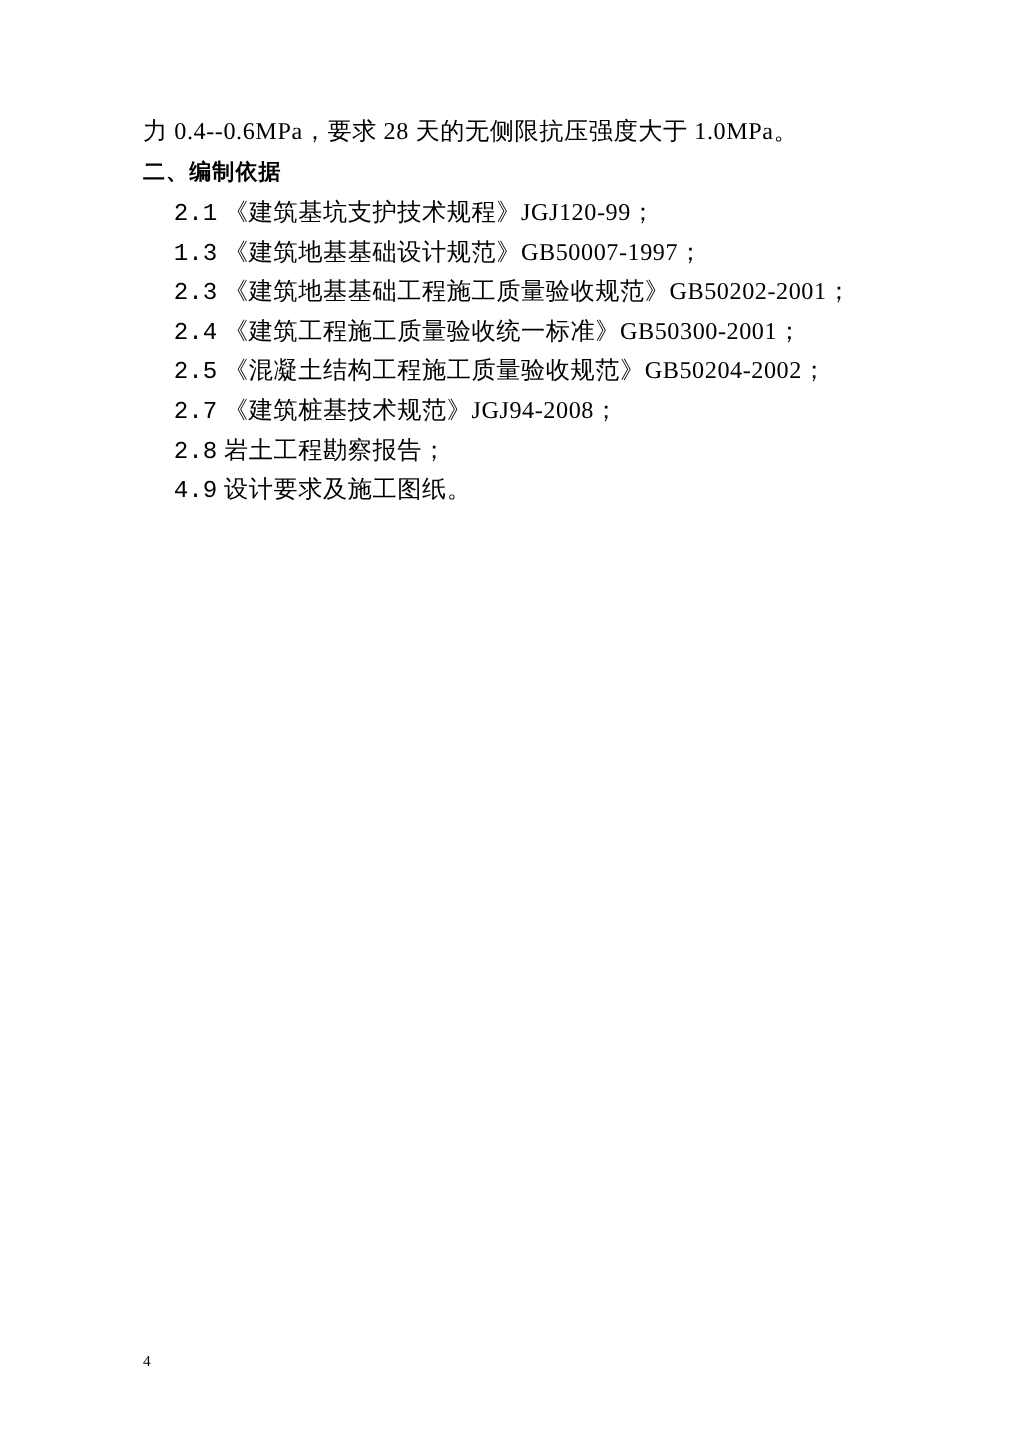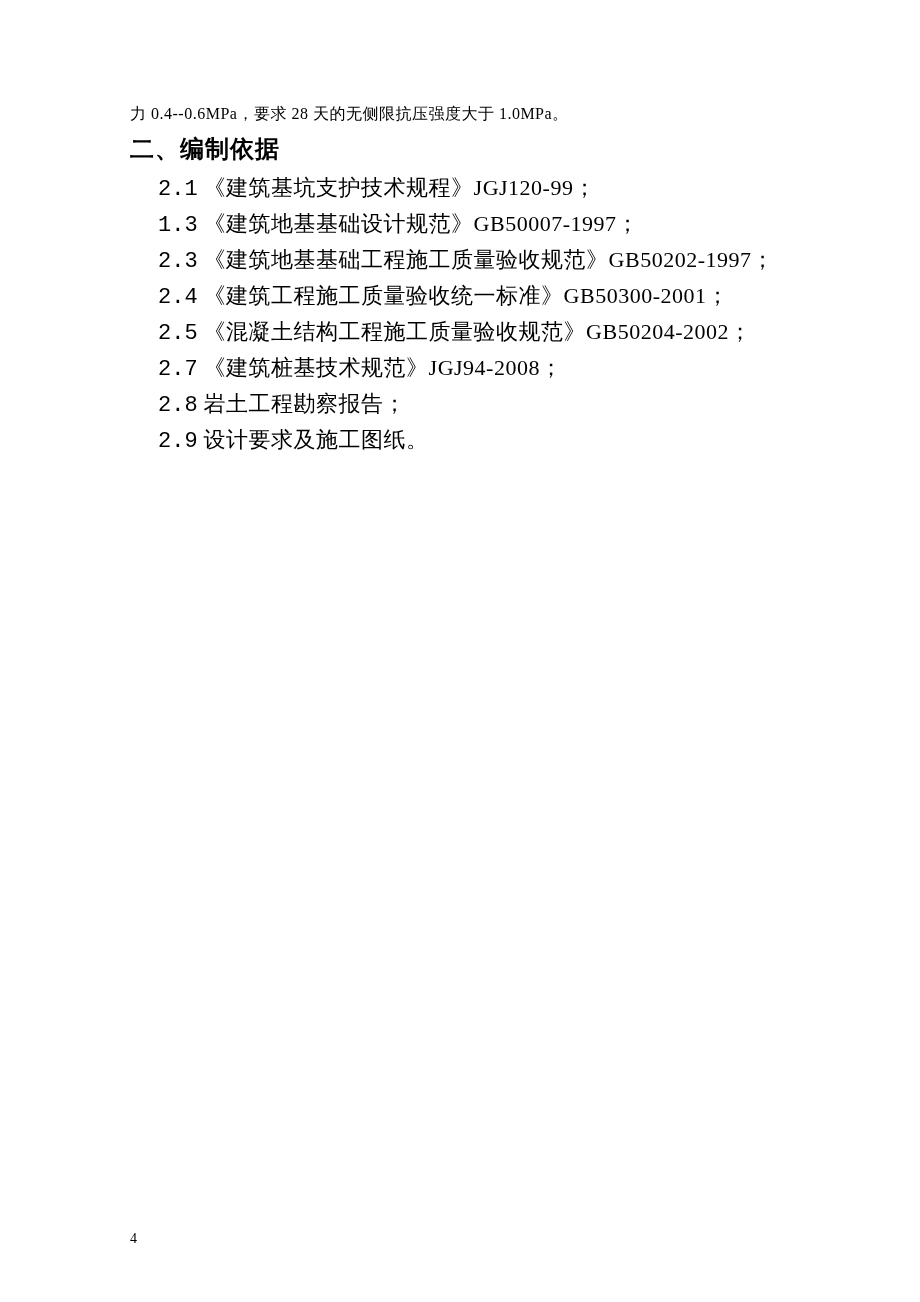--- a/index.html
+++ b/index.html
@@ -10,27 +10,27 @@
       color: #000000;
       width: 920px;
       height: 1302px;
       position: relative;
       box-sizing: border-box;
     }
     .content {
       padding: 100px 130px 0 130px;
     }
     .para-line {
-      font-size: 16px;
+      font-size: 22px;
       line-height: 1.7;
       margin-bottom: 0;
       letter-spacing: 0.5px;
     }
     .heading {
-      font-size: 24px;
+      font-size: 20px;
       font-weight: bold;
       font-family: "SimHei", "黑体", sans-serif;
       margin: 6px 0 6px 0;
       letter-spacing: 1px;
     }
     .list-item {
       font-size: 22px;
       line-height: 1.5;
       margin-bottom: 1px;
       padding-left: 28px;
@@ -51,22 +51,22 @@
   </style>
 </head>
 <body>
 
 <div class="content">
   <div class="para-line">力 0.4--0.6MPa，要求 28 天的无侧限抗压强度大于 1.0MPa。</div>
   <div class="heading">二、编制依据</div>
   <div>
     <div class="list-item"><span class="list-num">2.1</span> <span>《建筑基坑支护技术规程》JGJ120-99；</span></div>
     <div class="list-item"><span class="list-num">1.3</span> <span>《建筑地基基础设计规范》GB50007-1997；</span></div>
-    <div class="list-item"><span class="list-num">2.3</span> <span>《建筑地基基础工程施工质量验收规范》GB50202-1997；</span></div>
+    <div class="list-item"><span class="list-num">2.3</span> <span>《建筑地基基础工程施工质量验收规范》GB50202-2001；</span></div>
     <div class="list-item"><span class="list-num">2.4</span> <span>《建筑工程施工质量验收统一标准》GB50300-2001；</span></div>
     <div class="list-item"><span class="list-num">2.5</span> <span>《混凝土结构工程施工质量验收规范》GB50204-2002；</span></div>
     <div class="list-item"><span class="list-num">2.7</span> <span>《建筑桩基技术规范》JGJ94-2008；</span></div>
     <div class="list-item"><span class="list-num">2.8</span> <span>岩土工程勘察报告；</span></div>
-    <div class="list-item"><span class="list-num">2.9</span> <span>设计要求及施工图纸。</span></div>
+    <div class="list-item"><span class="list-num">4.9</span> <span>设计要求及施工图纸。</span></div>
   </div>
 </div>
 
 <div class="page-number">4</div>
 
 </body></html>

